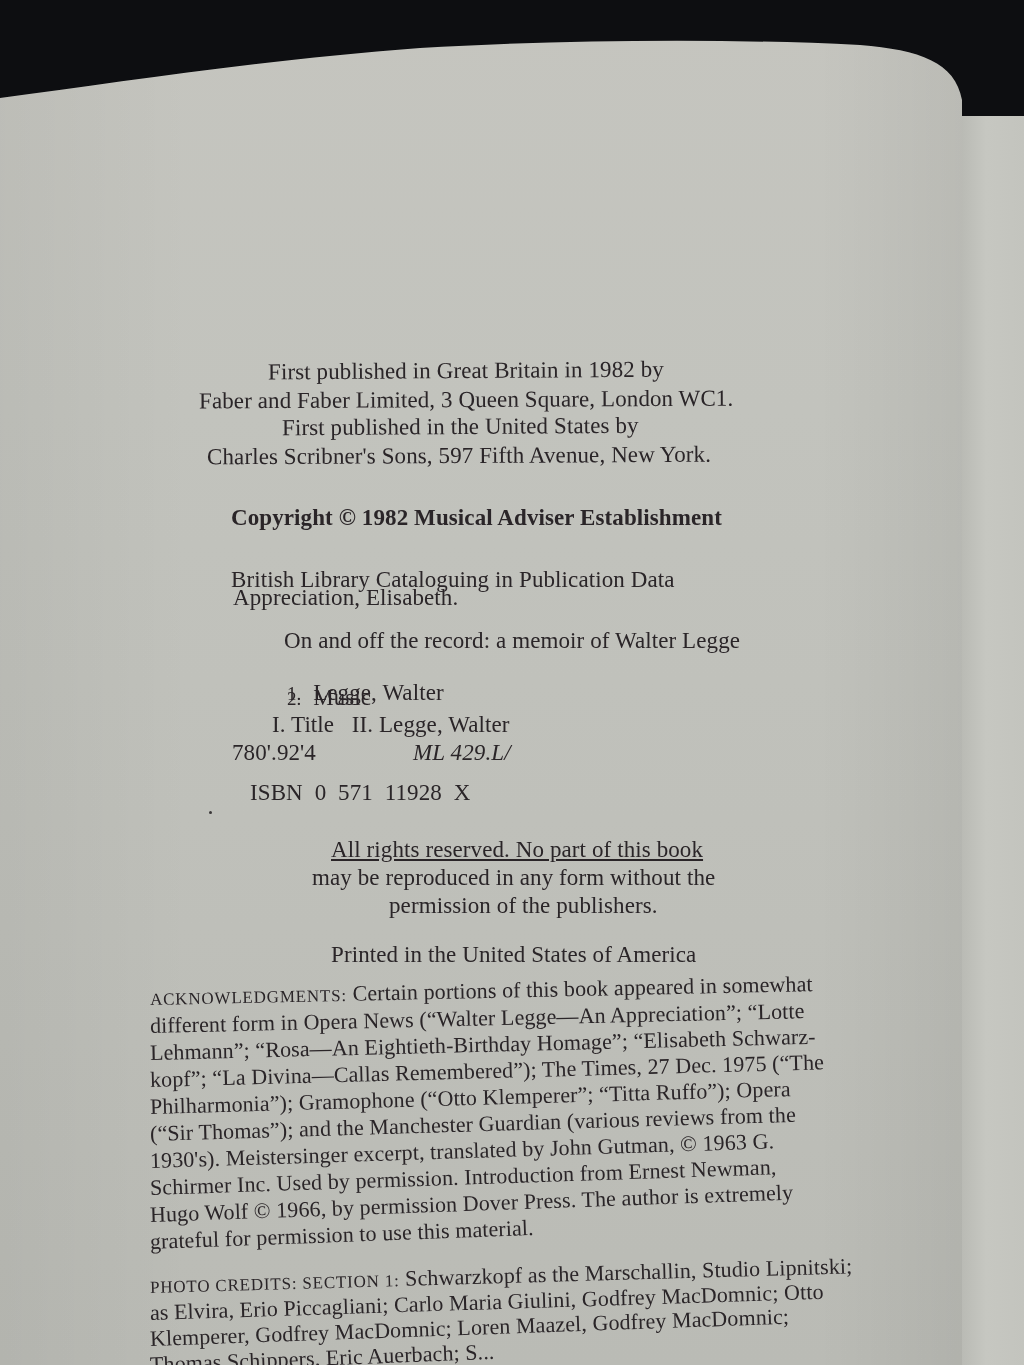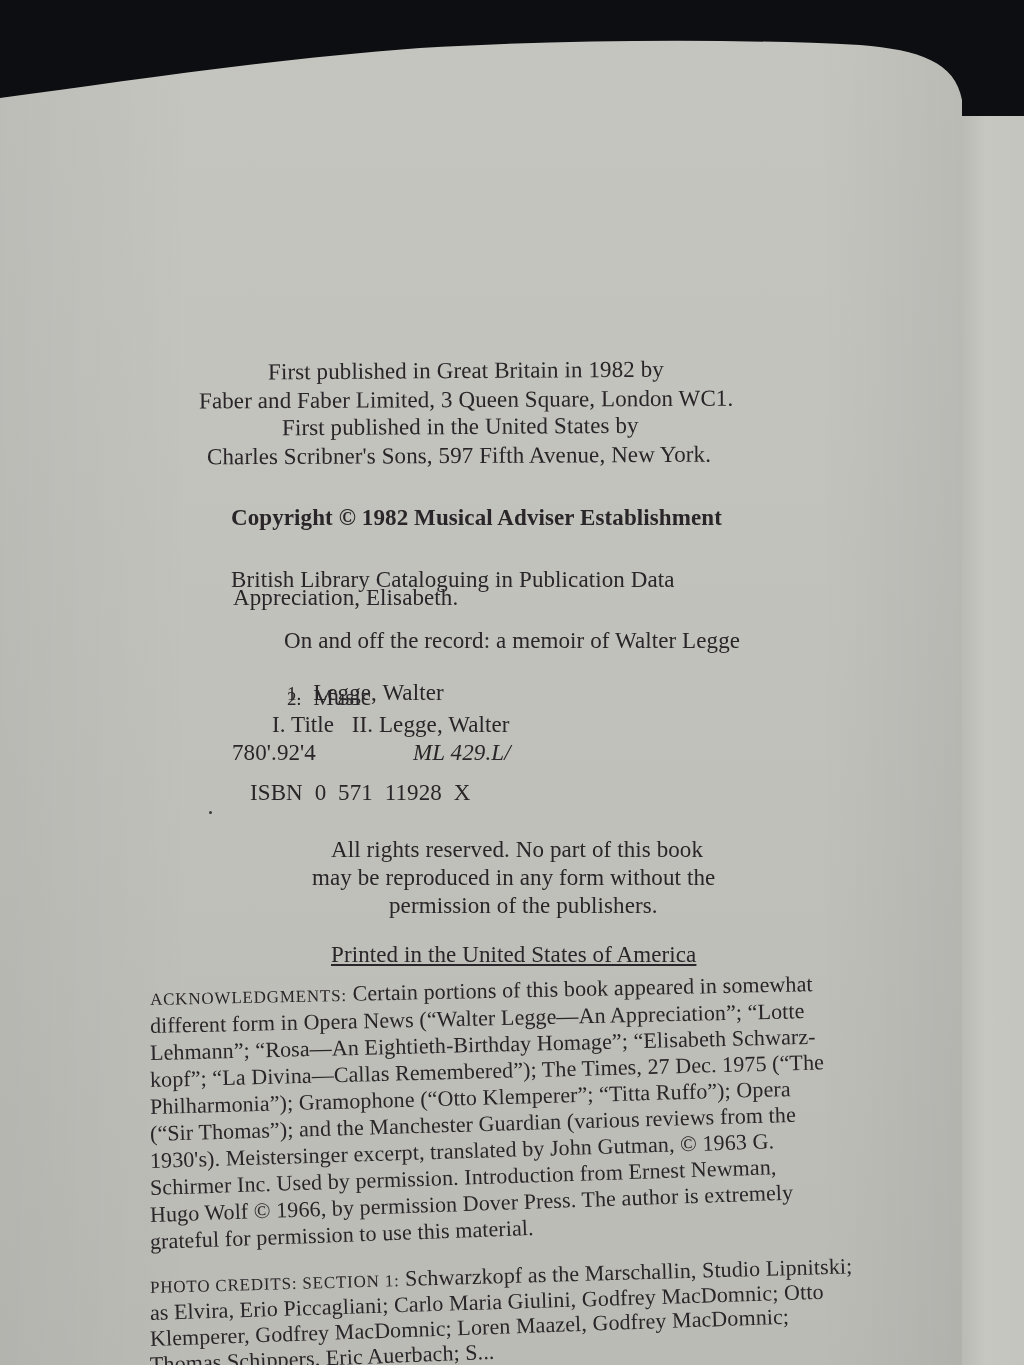--- a/index.html
+++ b/index.html
@@ -108,24 +108,24 @@
 
   <div class="line" style="left:232px; top:739px;text-align:center;">780'.92'4</div>
   <div class="line" style="left:413px; top:739px;font-style:italic;">ML 429.L/</div>
 
   <div class="line" style="left:240px; top:779px; word-spacing:6px;margin-left:10px;">ISBN 0 571 11928 X</div>
 </div>
 
 <div class="speck" style="left:209px; top:811px;"></div>
 
 <div>
-  <div class="line" style="left:331px; top:836px;">All rights reserved. No part of this book</div>
+  <div class="line" style="left:331px; top:836px;text-decoration:underline;">All rights reserved. No part of this book</div>
   <div class="line" style="left:312px; top:864px;">may be reproduced in any form without the</div>
   <div class="line" style="left:389px; top:892px;">permission of the publishers.</div>
-  <div class="line" style="left:331px; top:941px;text-decoration:underline;">Printed in the United States of America</div>
+  <div class="line" style="left:331px; top:941px;">Printed in the United States of America</div>
 </div>
 
 <div class="ack">
   <div class="line" style="left:150px; top:985px; transform:rotate(-1.2deg);">
     <span class="smallcaps">ACKNOWLEDGMENTS:</span>
     <span>Certain portions of this book appeared in somewhat</span>
   </div>
   <div class="line" style="left:150px; top:1013px; transform:rotate(-1.3deg);">different form in Opera News (“Walter Legge—An Appreciation”; “Lotte</div>
   <div class="line" style="left:150px; top:1040px; transform:rotate(-1.4deg);">Lehmann”; “Rosa—An Eightieth-Birthday Homage”; “Elisabeth Schwarz-</div>
   <div class="line" style="left:150px; top:1067px; transform:rotate(-1.5deg);">kopf”; “La Divina—Callas Remembered”); The Times, 27 Dec. 1975 (“The</div>

